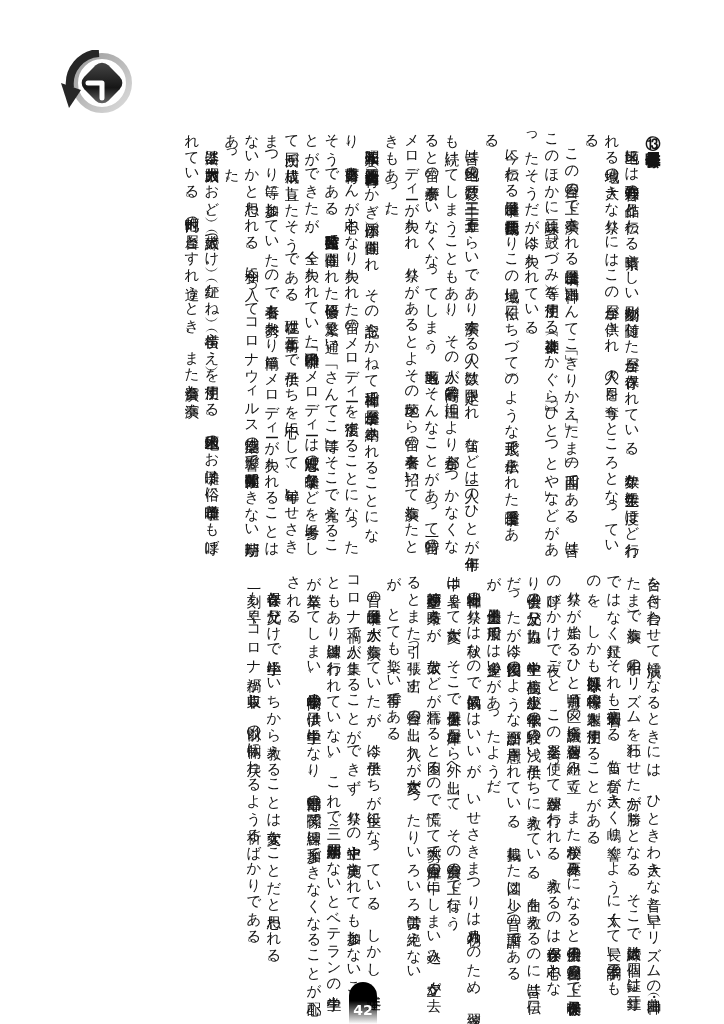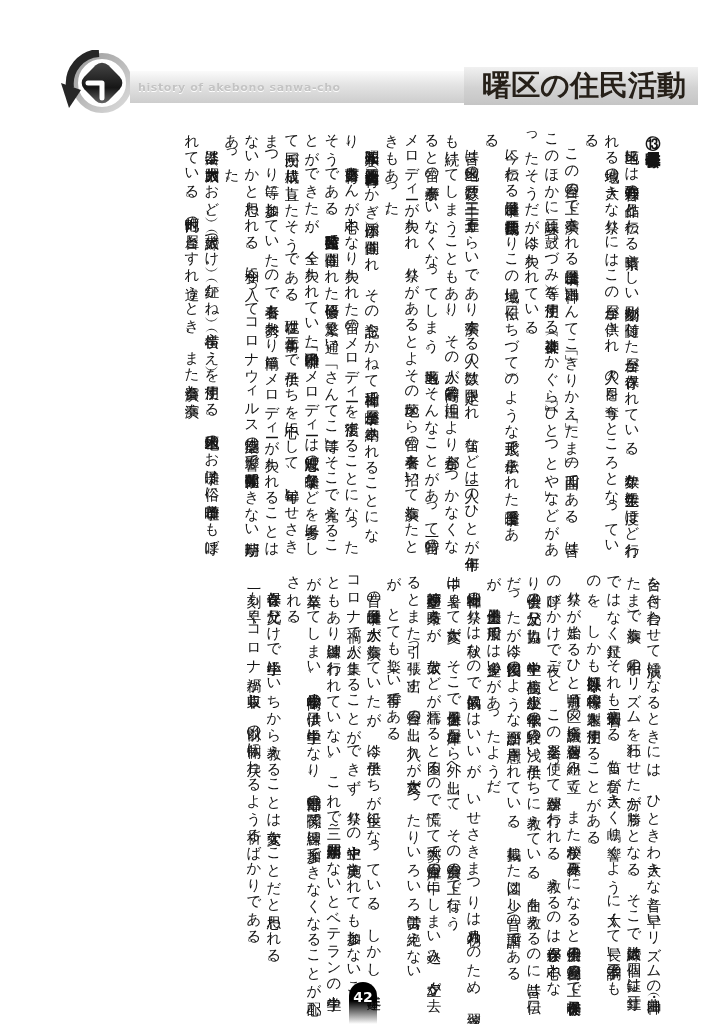--- a/index.html
+++ b/index.html
@@ -55,21 +55,21 @@
   
   .page-num {
     position:absolute; left:349px; top:982px; width:28px; height:42px;
     border-radius:14px 14px 0 0;
     background:linear-gradient(180deg,#000 0%,#000 45%,rgba(0,0,0,0) 100%);
     color:#fff; text-align:center;
     font-family:"DejaVu Sans","Liberation Sans",sans-serif;
     font-size:14px; font-weight:700; line-height:14px;
     padding-top:0; box-sizing:border-box;
   }
-  .page-num span { display:inline-block; margin-top:8px; }
+  .page-num span { display:inline-block; margin-top:21px; }
 </style>
 </head>
 <body>
 
 <div class="page">
 
   <svg class="hdr-icon" viewBox="0 0 74 78">
     <defs>
       <linearGradient id="ringG" x1="0" y1="0" x2="1" y2="1">
         <stop offset="0" stop-color="#9a9a9a"></stop>
@@ -81,24 +81,20 @@
           <stop offset="1" stop-color="#777"></stop>
       </linearGradient>
     </defs>
     <circle cx="42" cy="33" r="27" fill="#ffffff" stroke="url(#ringG)" stroke-width="6"></circle>
     <rect x="25" y="16" width="34" height="34" rx="9" transform="rotate(45 42 33)" fill="url(#faceG)"></rect>
     <path d="M42 33 L28 33 M42 33 L42 48" stroke="#ffffff" stroke-width="5" stroke-linecap="round" fill="none"></path>
     <path d="M39 3 A 31 31 0 0 0 10 38" fill="none" stroke="#262626" stroke-width="8"></path>
     <polygon points="1,33 21,40 9,58" fill="#262626"></polygon>
   </svg>
 
-  <div class="banner">
-    <span class="banner-sub">history of akebono sanwa-cho</span>
-    <span class="banner-title">曙区の住民活動</span>
-  </div>
 
   <section class="vtext" id="block-top">
     <h2 class="sec-title">⑬屋台囃子保存会</h2>
     <div class="plist"><p class="para indent">当地区には弥勒寺音八の作品と伝わる素晴らしい彫刻物が付随した屋台が保存されている。数年か十数年に一度ほど行われる地域の大きな祭りにはこの屋台が供され、人々の目を奪うところとなっている。</p><p class="para indent">この屋台の上で演奏される屋台囃子は「神田」「さんてこ」「きりかえ」「たま」の四曲である。昔はこのほかに三味線、鼓（つづみ）等を使用する「夜神楽（よかぐら）」「ひとつとや」などがあったそうだが今は失われている。</p><p class="para indent">今に伝わる屋台囃子は江戸時代後期よりこの地域に口伝（くちづて）のような形式で伝承された屋台囃子である。</p><p class="para indent">昔は当地区の戸数は三十三～三十五戸くらいであり演奏する人の数は限定され、笛などは一人のひとが何十年も続けてしまうこともあり、その人が高齢等の理由により都合がつかなくなると笛の奏者がいなくなってしまう。当地区もそんなことがあって一時笛のメロディーが失われ、祭りがあるとよその地区から笛の奏者を招いて演奏したときもあった。</p><p class="para indent">昭和五十八年に第三十八回国民体育大会（あかぎ国体）が開催され、その記念もかねて上樹神社で屋台囃子が奉納されることになり、齋藤育男さんが中心となり失われた笛のメロディーを復活することになったそうである。当時殖蓮公民館で開催された研修会に足繁く通い、「さんてこ」等はそこで覚えることができたが、全く失われていた「神田囃子」のメロディーは波志江町の祭囃子などを参考にして同氏が構成し直したそうである。現在は三年前まで子供たちを中心にして、毎年いせさきまつり等に参加していたので奏者も大勢おり簡単にメロディーが失われることはないかと思われる。令和に入ってコロナウィルス感染症の影響で数年間開催できない時期があった。</p><p class="para indent">楽器は大胴太鼓（おおど）、締太鼓（つけ）、鉦（かね）、横笛（ふえ）を使用する。上植木地区のお囃子は俗に喧嘩囃子とも呼ばれている。他町内の屋台とすれ違うとき、また演奏台と演奏</p></div>
   </section>
 
   <section class="vtext" id="block-bottom">
     <div class="plist"><p class="para">台を付き合わせて競演になるときには、ひときわ大きな音と早いリズムの曲（神田・たま）で演奏し、相手のリズムを狂わせた方が勝ちとなる。そこで締太鼓は四個、鉦は三寸鉦ではなく尺鉦、それも二個装着する。笛も音が大きく鳴り響くように太くて長い三本調子のものを、しかも篠製以外に桜・梅等の木製を使用することがある。</p><p class="para indent">祭りが始まるひと月前頃、区の会議所に練習台を組み立て、また学校が夏休みになると子供会用の簡易屋台の上で囃子保存会長の呼びかけで夜ごと、この楽器を使って練習が行われる。教えるのは保存会が中心となり子供会の父兄が協力し、中学生や高校生、上級生が低学年の経験の浅い子供たちに教えている。曲を教えるのに昔は口伝だったが今は後掲図のような譜面が用意されている。掲載した図は少し昔の譜面であるが、子供会用と一般用では多少違いがあったようだ。</p><p class="para indent">上樹神社の祭りは秋なので気候的にはいいが、いせさきまつりは八月初めのため、練習中は暑くて大変だ。そこで子供屋台を屋台庫から外へ出して、その演奏台の上で行なう。</p><p class="para indent">時節柄夕立が時々来るが、太鼓などが濡れると困るので慌てて大勢で屋台庫の中にしまい込み、夕立が去るとまた引っ張り出す。屋台の出し入れが大変だったりいろいろ苦労は絶えないが、とても楽しい行事である。</p><p class="para indent">昔の屋台囃子は大人が演奏していたが、今は子供たちが主役になっている。しかし、近年はコロナ禍で人が集まることができず、祭りの中止や実施されても参加しないこともあり練習は行われていない。これで三～四年間練習がないとベテランの中学生が卒業してしまい、小学校高学年の子供は中学生になり、部活動等の関係で練習に参加できなくなることが心配される。</p><p class="para indent">保存会と父兄だけで小学生にいちから教えることは大変なことだと思われる。</p><p class="para indent">一刻も早くコロナ禍が収束し、以前の体制に戻れるよう祈るばかりである。</p></div>
   </section>
 

